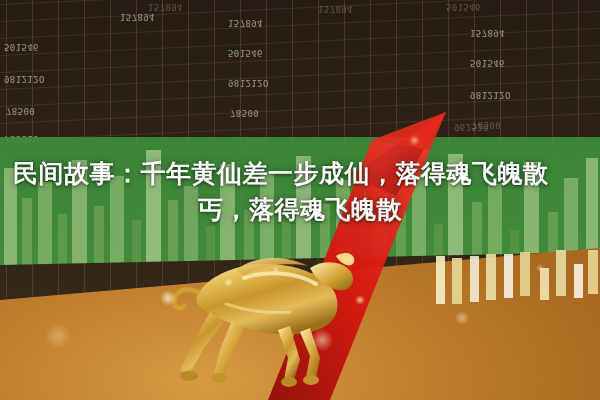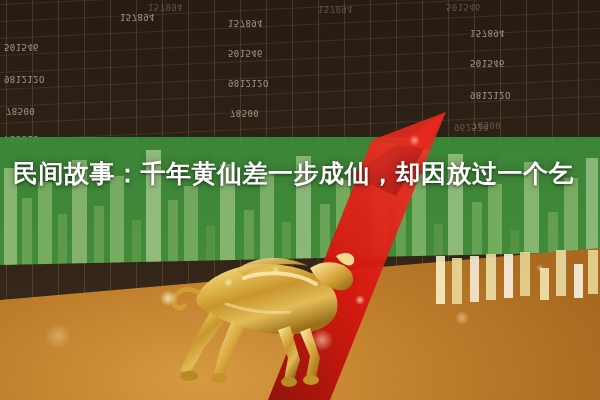--- a/index.html
+++ b/index.html
@@ -265,16 +265,17 @@
       <div class="bok" style="left: 355px; top: 295px; width: 10px; height: 10px; background: radial-gradient(circle, rgba(255, 250, 215, 0.7) 0%, rgba(255, 240, 180, 0) 72%);"></div>
       <div class="bok" style="left: 455px; top: 311px; width: 14px; height: 14px; background: radial-gradient(circle, rgba(255, 250, 215, 0.45) 0%, rgba(255, 240, 180, 0) 72%);"></div>
       <div class="bok" style="left: 408.5px; top: 134.5px; width: 11px; height: 11px; background: radial-gradient(circle, rgba(255, 250, 215, 0.55) 0%, rgba(255, 240, 180, 0) 72%);"></div>
       <div class="bok" style="left: 223.5px; top: 277.5px; width: 9px; height: 9px; background: radial-gradient(circle, rgba(255, 250, 215, 0.65) 0%, rgba(255, 240, 180, 0) 72%);"></div>
       <div class="bok" style="left: 272px; top: 266px; width: 8px; height: 8px; background: radial-gradient(circle, rgba(255, 250, 215, 0.5) 0%, rgba(255, 240, 180, 0) 72%);"></div>
       <div class="bok" style="left: 45px; top: 323px; width: 26px; height: 26px; background: radial-gradient(circle, rgba(255, 250, 215, 0.3) 0%, rgba(255, 240, 180, 0) 72%);"></div>
       <div class="bok" style="left: 536px; top: 264px; width: 8px; height: 8px; background: radial-gradient(circle, rgba(255, 250, 215, 0.4) 0%, rgba(255, 240, 180, 0) 72%);"></div>
     </div>
 
   <div id="titlewrap">
-    <div class="tline" id="line1">民间故事：千年黄仙差一步成仙，却因放过一个乞</div>
+    <div class="tline" id="line1">民间故事：千年黄仙差一步成仙，落得魂飞魄散</div>
+    <div class="tline" id="line2">丐，落得魂飞魄散</div>
   </div>
 
 </div>
 
 </body></html>

